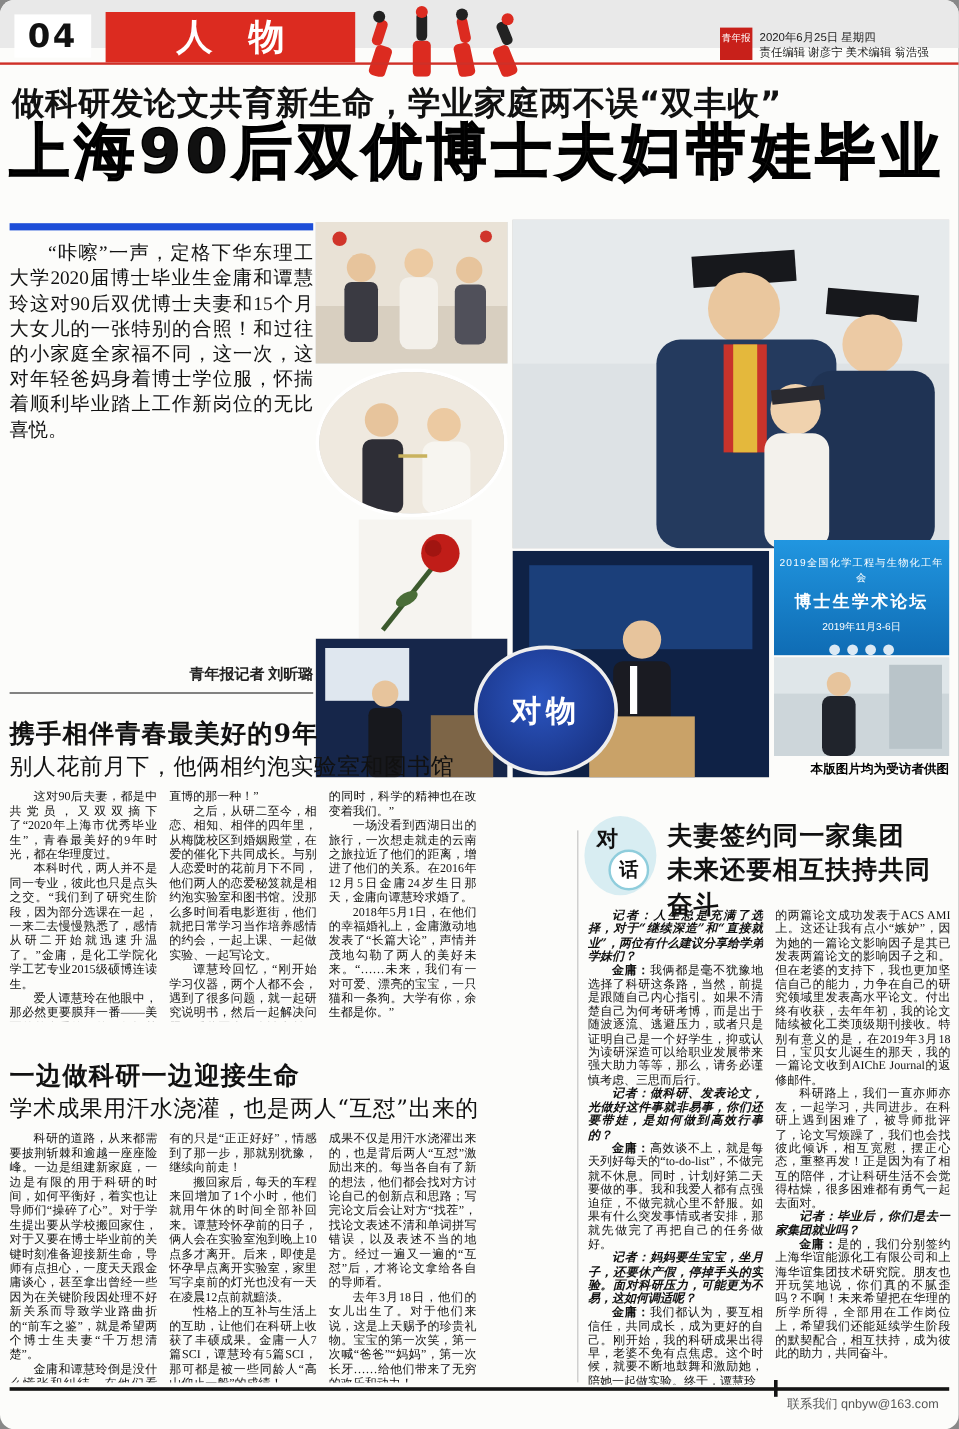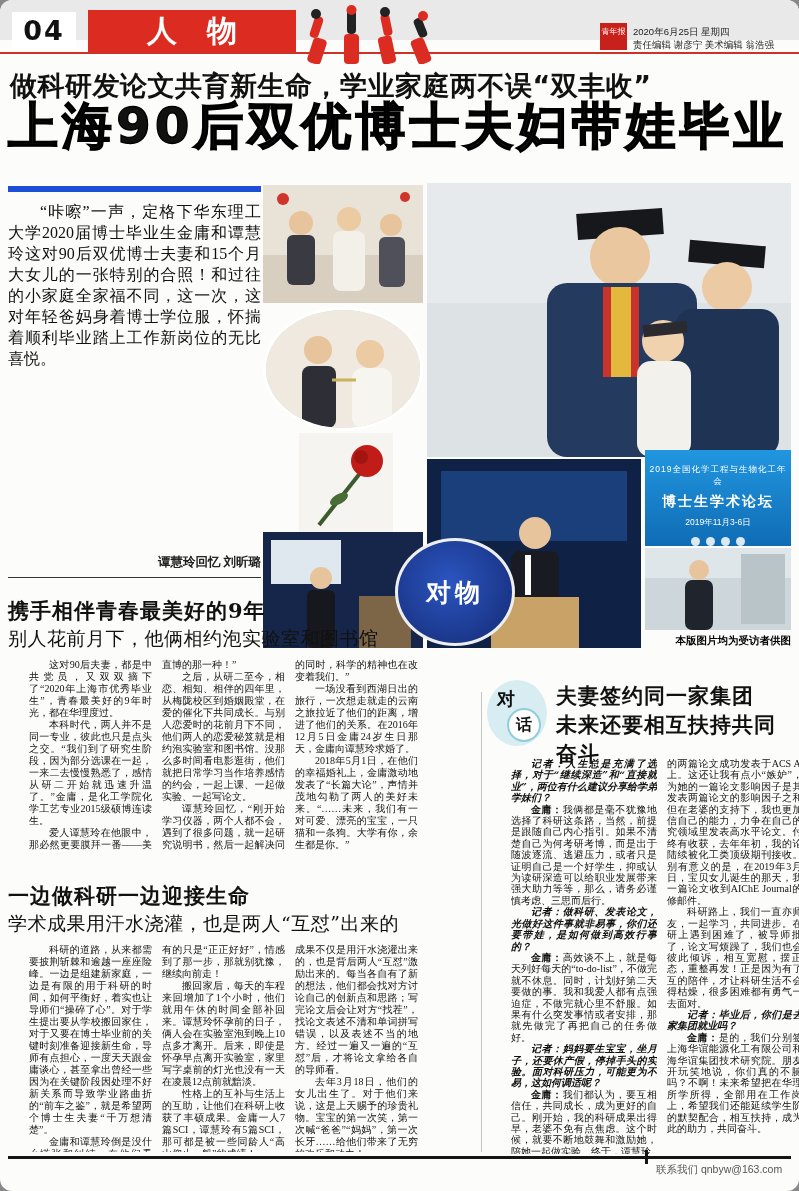--- a/index.html
+++ b/index.html
@@ -60,21 +60,21 @@
   .forum .logos { margin-top:8px; display:flex; justify-content:center; gap:6px; }
   .forum .logos i { width:9px; height:9px; background:rgba(255,255,255,.85); border-radius:50%; }
   .photocap { position:absolute; left:376px; top:451px; width:152px; text-align:right;
     font-size:10.5px; font-weight:700; color:#000; }
 
   
   .sec-title { font-family:"DejaVu Serif", serif; font-weight:700; font-size:21px; letter-spacing:1px; }
   .sec-sub   { font-family:"DejaVu Serif", serif; font-weight:400; font-size:19px; letter-spacing:.5px; }
   .s1t { left:8px; top:597px; } .s1s { left:8px; top:626px; }
   .s2t { left:8px; top:882px; } .s2s { left:8px; top:911px; }
-  .cols { display:flex; gap:10px; overflow:hidden;margin-left:21px; }
+  .cols { display:flex; gap:10px; overflow:hidden; }
   .cols .col { width:123px; overflow:hidden; }
   .cols p { font-size:10px; line-height:12px; text-align:justify; }
   .cols p.ind { text-indent:2em; }
   .s1cols { left:8px; top:659px; width:390px; height:192px; }
   .s2cols { left:8px; top:944px; width:390px; height:208px; }
 
   
   .vrule { left:481px; top:692px; width:1px; height:460px; background:#c5c5c5; }
   .blob { left:487px; top:680px; width:60px; height:66px; background:#d8edf2; border-radius:50%; }
   .badge-top { left:497px; top:687px; font-size:18px; font-weight:700;
@@ -134,21 +134,21 @@
     <div>2020年6月25日 星期四</div>
     <div>责任编辑 谢彦宁 美术编辑 翁浩强</div>
   </div>
 
   <div class="abs kicker">做科研发论文共育新生命，学业家庭两不误“双丰收”</div>
   <div class="abs mainhead">上海90后双优博士夫妇带娃毕业</div>
 
   <div class="abs intro">
       <p class="ind">“咔嚓”一声，定格下华东理工大学2020届博士毕业生金庸和谭慧玲这对90后双优博士夫妻和15个月大女儿的一张特别的合照！和过往的小家庭全家福不同，这一次，这对年轻爸妈身着博士学位服，怀揣着顺利毕业踏上工作新岗位的无比喜悦。</p>
     </div>
-  <div class="abs byline" style="left:8px; top:546px; width:253px;">谭慧玲回忆 刘昕璐</div>
+  <div class="abs byline" style="left:8px; top:546px; width:253px;">青年报记者 刘昕璐</div>
   <div class="abs introrule"></div>
 
   <div class="abs collage">
     <div class="ph" style="left:0;top:2px;width:160px;height:118px;">
       <svg width="160" height="118">
           <rect width="160" height="118" fill="#e9e2d6"></rect>
         <rect x="0" y="70" width="160" height="48" fill="#d8cfc0"></rect>
         <circle cx="38" cy="38" r="12" fill="#e7c49c"></circle>
           <rect x="24" y="50" width="28" height="50" rx="6" fill="#3a3a42"></rect>
         <circle cx="86" cy="34" r="12" fill="#eccaa2"></circle>

